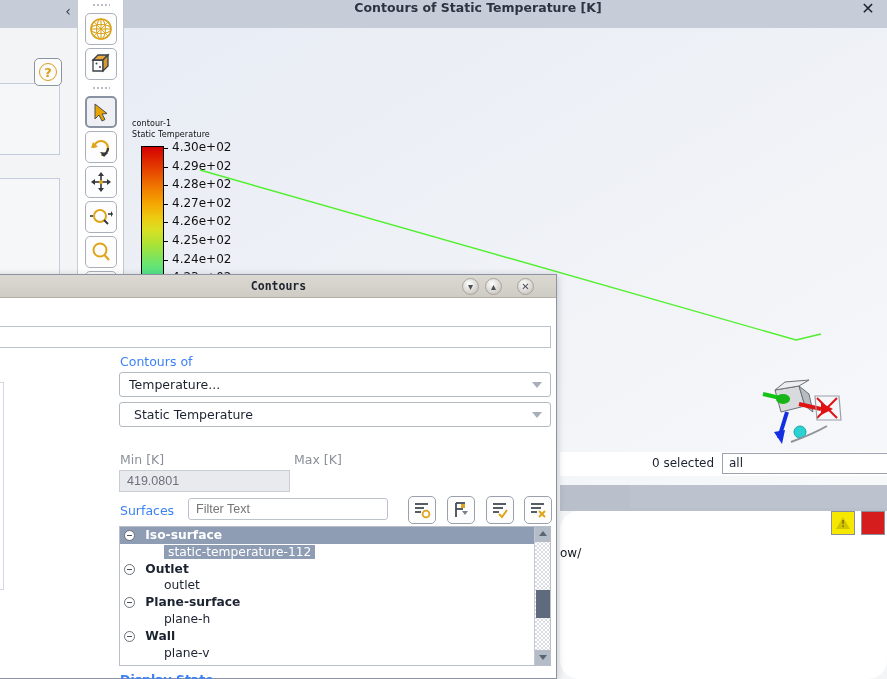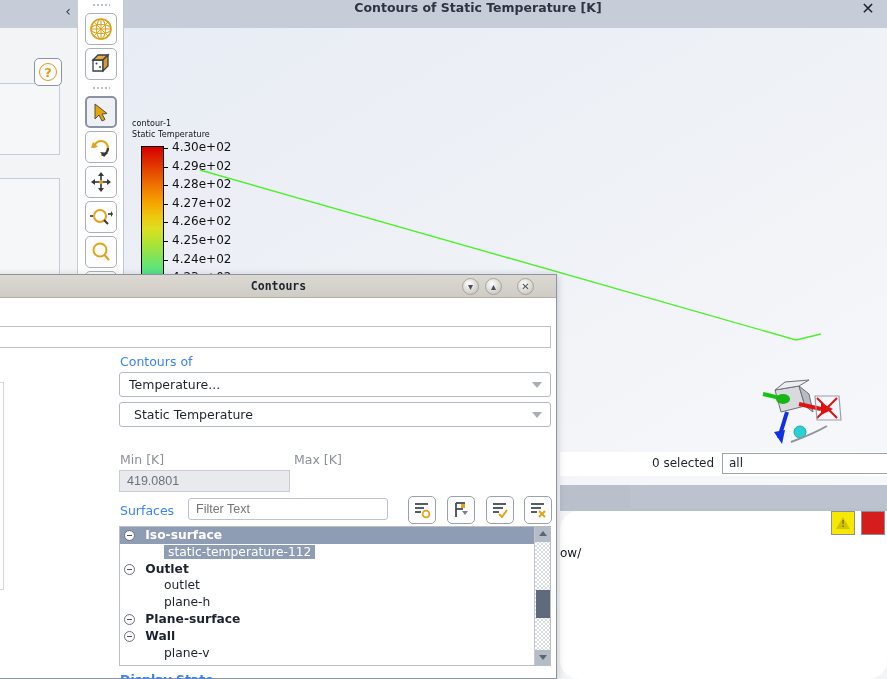--- a/index.html
+++ b/index.html
@@ -542,26 +542,26 @@
         <div class="sl-row child sel-wrap">
           <span class="sl-child-sel" style="padding:0 4px;">static-temperature-112</span>
         </div>
         <div class="sl-row group">
           <span class="sl-exp"></span>
           <span>Outlet</span>
         </div>
         <div class="sl-row child">
           <span>outlet</span>
         </div>
-        <div class="sl-row child">
-          <span>plane-h</span>
-        </div>
         <div class="sl-row group">
           <span class="sl-exp"></span>
           <span>Plane-surface</span>
+        </div>
+        <div class="sl-row child">
+          <span>plane-h</span>
         </div>
         <div class="sl-row group">
           <span class="sl-exp"></span>
           <span>Wall</span>
         </div>
         <div class="sl-row child">
           <span>plane-v</span>
         </div>
 
         <div class="sbar">

